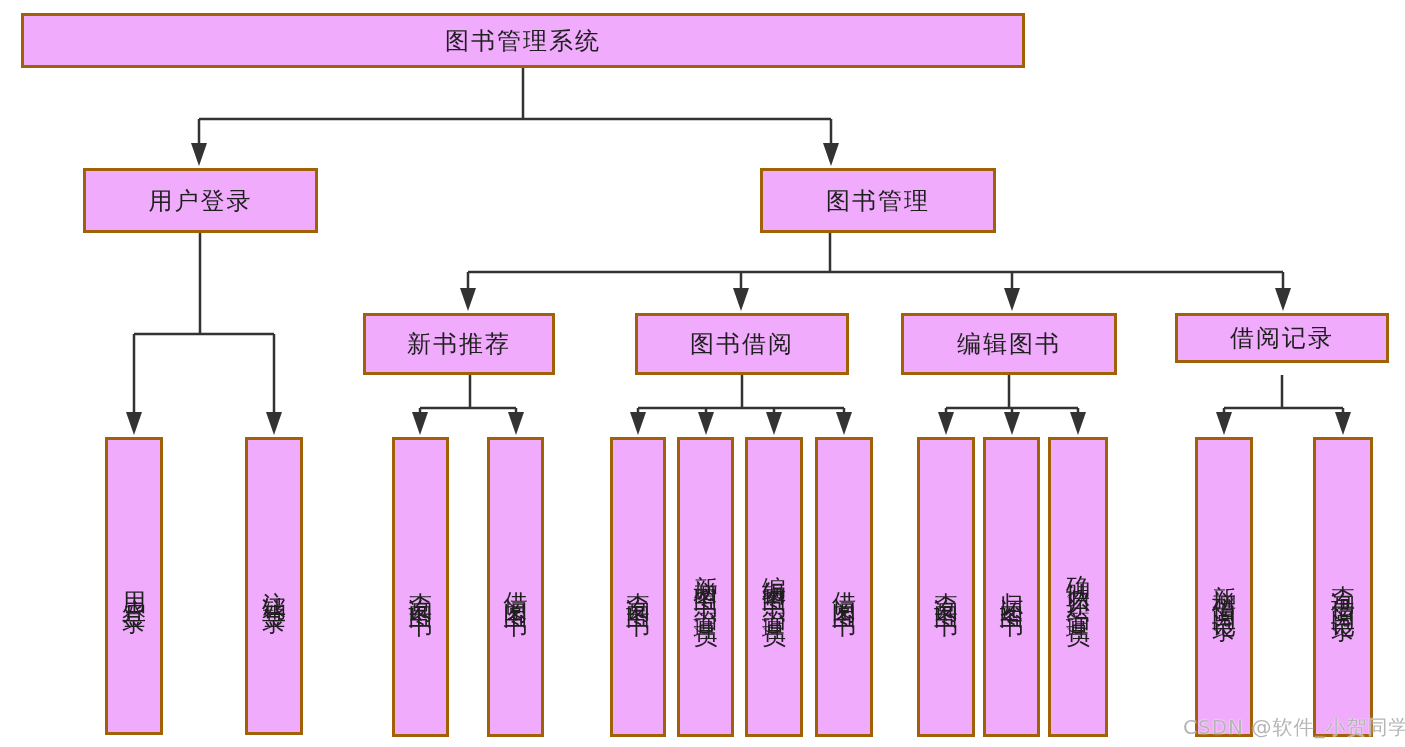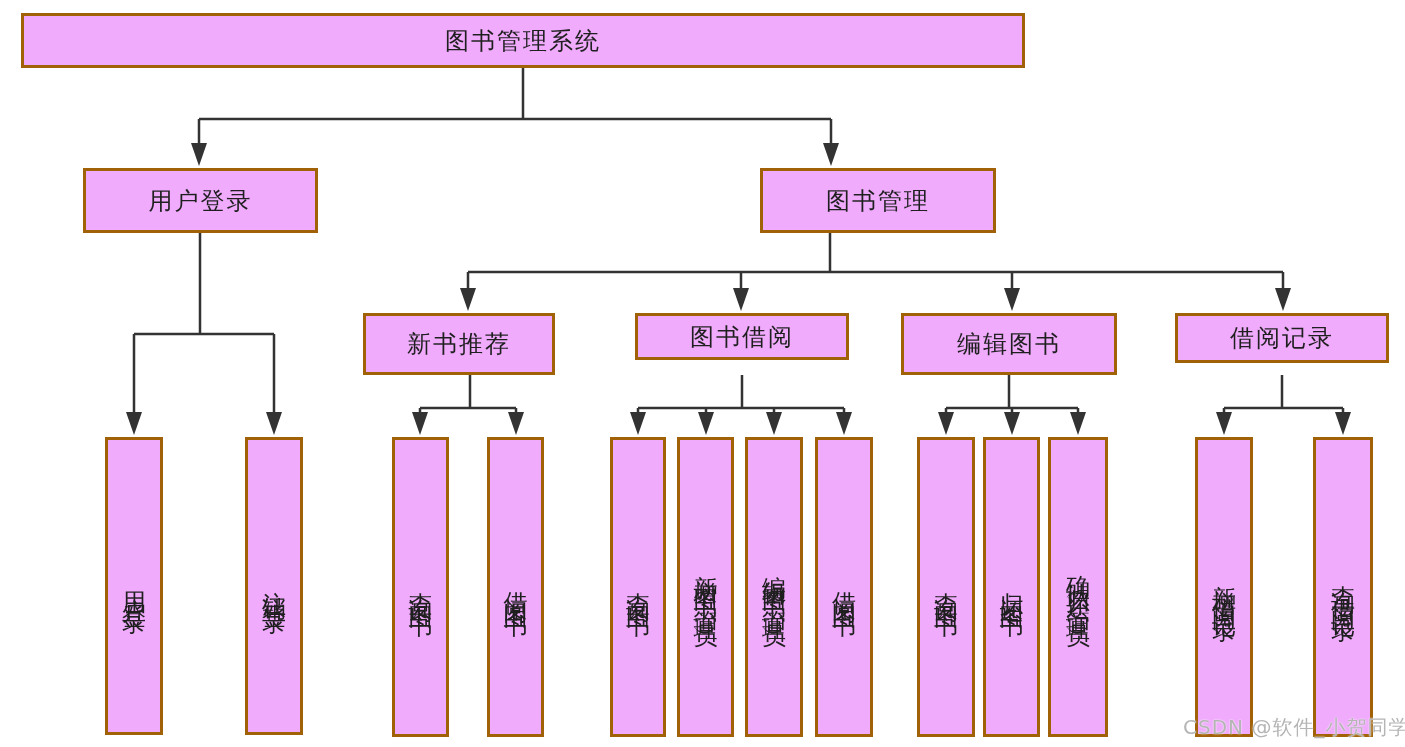--- a/index.html
+++ b/index.html
@@ -96,21 +96,21 @@
   <div class="box h" style="left:83px; top:168px; width:235px; height:65px;">
     <span>用户登录</span>
   </div>
   <div class="box h" style="left:712px; top:168px; width:236px; height:65px;margin-left:48px;">
     <span>图书管理</span>
   </div>
 
   <div class="box h" style="left:363px; top:313px; width:192px; height:62px;">
     <span>新书推荐</span>
   </div>
-  <div class="box h" style="left:635px; top:313px; width:214px; height:47px;">
+  <div class="box h" style="left:635px; top:313px; width:214px; height:62px;">
     <span>图书借阅</span>
   </div>
   <div class="box h" style="left:901px; top:313px; width:216px; height:62px;">
     <span>编辑图书</span>
   </div>
   <div class="box h" style="left:1175px; top:313px; width:214px; height:50px;">
     <span>借阅记录</span>
   </div>
 
   <div class="box v" style="left:105px; top:437px; width:58px; height:298px;">

